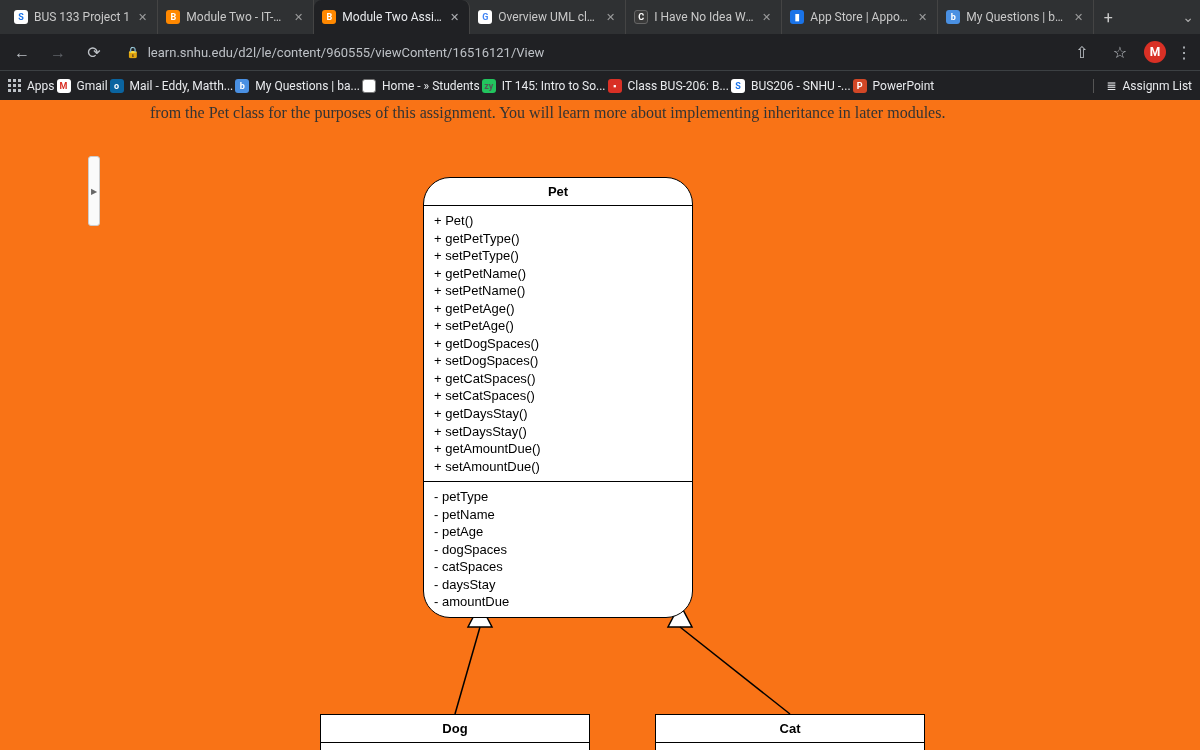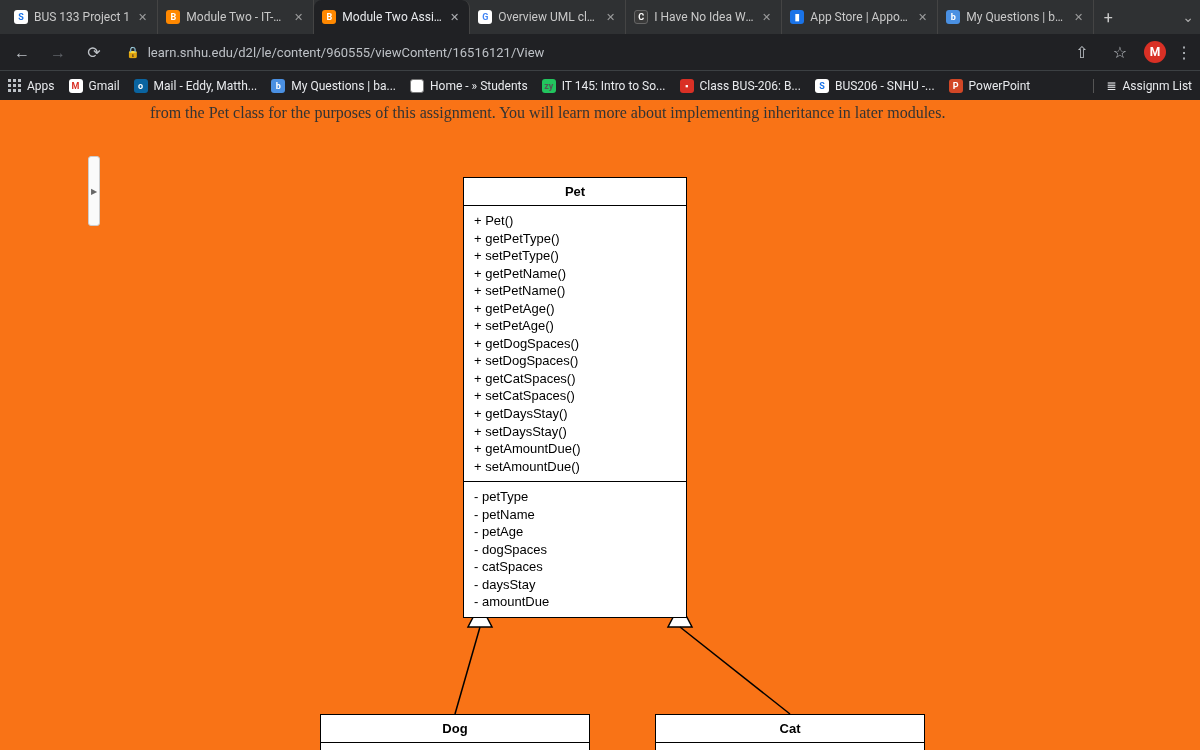--- a/index.html
+++ b/index.html
@@ -25,41 +25,41 @@
   .toolbar { background: #202124; height: 36px; display: flex; align-items: center; padding: 0 8px; gap: 8px; }
   .nav-btn { width: 28px; height: 28px; color: #bdc1c6; display:flex; align-items:center; justify-content:center; font-size: 16px; border-radius: 50%; }
   .nav-btn.disabled { color: #5f6368; }
   .omnibox { flex: 1; display: flex; align-items: center; color: #bdc1c6; font-size: 13px; gap: 8px; padding: 0 10px; }
   .lock { font-size: 11px; }
   .tool-right { display:flex; align-items:center; gap:10px; }
   .avatar { width:22px; height:22px; border-radius:50%; background:#d93025; color:#fff; font-size:12px; font-weight:bold; display:flex; align-items:center; justify-content:center; }
   .dots { color:#bdc1c6; font-size:16px; }
 
   
-  .bookmarks { background: #202124; height: 30px; border-top: 1px solid #3c4043; display:flex; align-items:center; padding: 0 8px; gap: 14px; }
+  .bookmarks { background: #202124; height: 30px; border-top: 1px solid #3c4043; display:flex; align-items:center; padding: 0 8px; gap: 2px; }
   .bm { display:flex; align-items:center; gap:6px; color:#e8eaed; font-size:12px; white-space:nowrap; cursor:pointer; }
   .bm-icon { width:14px; height:14px; border-radius:3px; display:inline-flex; align-items:center; justify-content:center; font-size:9px; font-weight:bold; }
   .apps-grid { display:grid; grid-template-columns: repeat(3,3px); grid-template-rows: repeat(3,3px); gap:2px; }
   .apps-grid span { background:#bdc1c6; width:3px; height:3px; }
   .bm-spacer { flex:1; }
   .reading-list { color:#e8eaed; font-size:12px; display:flex; align-items:center; gap:6px; border-left: 1px solid #555; padding-left: 12px;}
 
   
   .page { position: relative; height: calc(750px - 100px); overflow: hidden; background:#f97316; }
   .intro-text { font-family: Georgia, serif; font-size: 16px; color: #333; padding: 4px 0 0 150px; }
   .slide-indicator { position:absolute; left:88px; top:56px; width:12px; height:70px; border:1px solid #ccc; border-radius:3px; background:#fafafa; display:flex; align-items:center; justify-content:center; }
   .slide-indicator::after { content:"▶"; font-size:8px; color:#666; }
 
   .diagram { position: relative; width: 100%; height: 100%; font-family: Arial, sans-serif; font-size: 13px; color:#000; }
   .uml-box { position:absolute; border: 1.5px solid #000; background:#fff; }
   .uml-title { text-align:center; font-weight:bold; padding: 6px 0; border-bottom: 1.5px solid #000; }
   .uml-section { padding: 6px 10px; border-bottom: 1.5px solid #000; line-height: 1.35; white-space: pre; }
   .uml-section:last-child { border-bottom: none; }
 
-  .pet-box   { left: 463px; top: 55px;  width: 224px; }
+  .pet-box   { left: 423px; top: 55px;  width: 270px; border-radius: 27px; }
   .dog-box   { left: 320px; top: 592px; width: 270px; }
   .cat-box   { left: 655px; top: 592px; width: 270px; }
 
   .connector-svg { position:absolute; left:0; top:0; width:100%; height:100%; pointer-events:none; }
 </style>
 </head>
 <body>
 
 <div class="tab-strip">
   <div class="tab">

